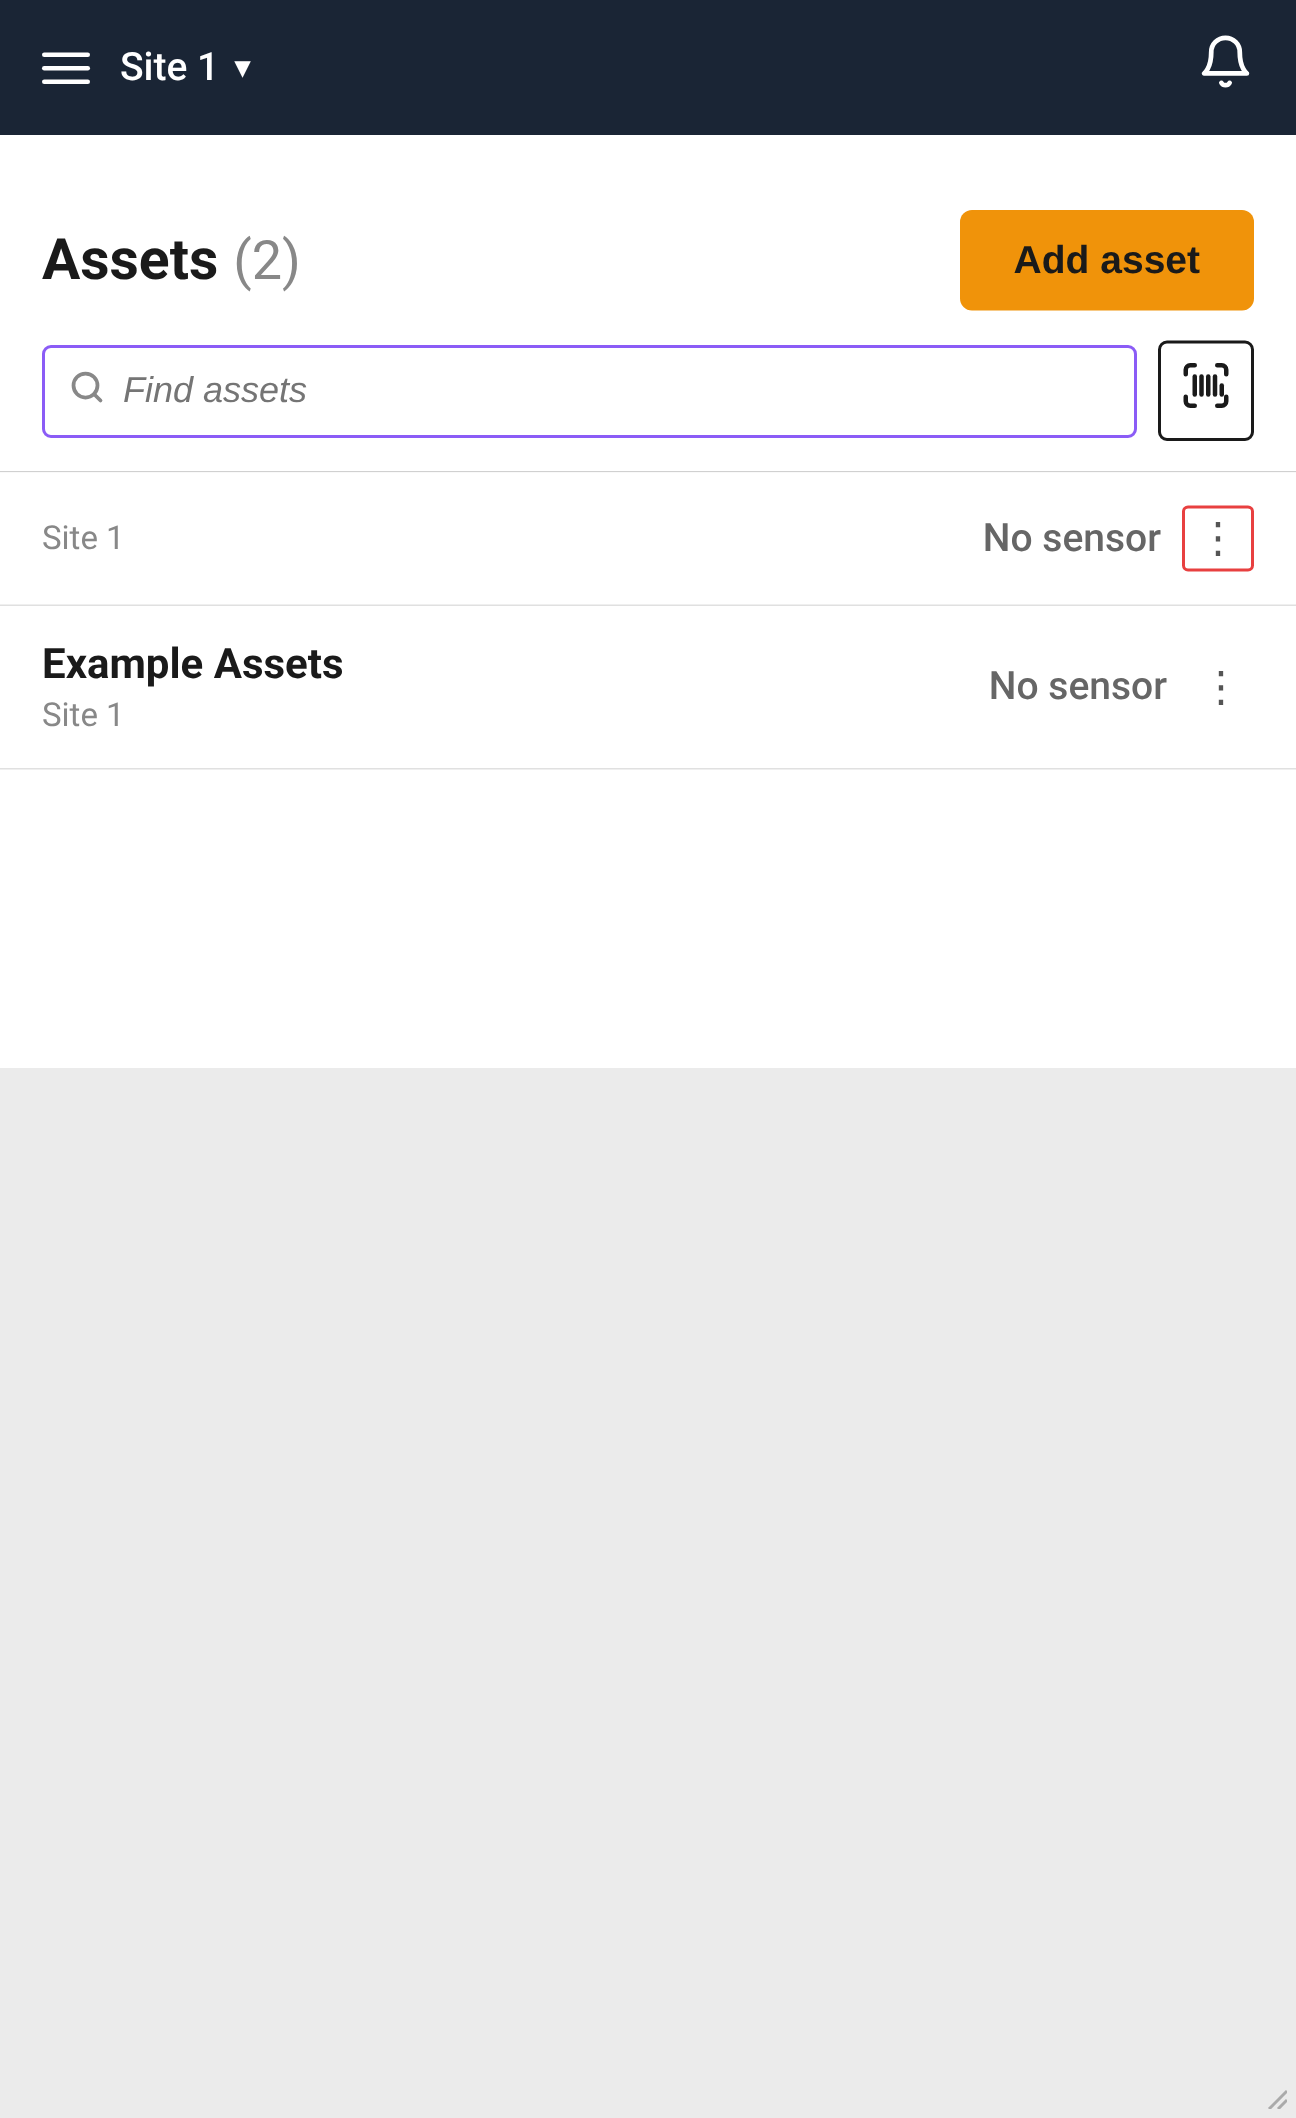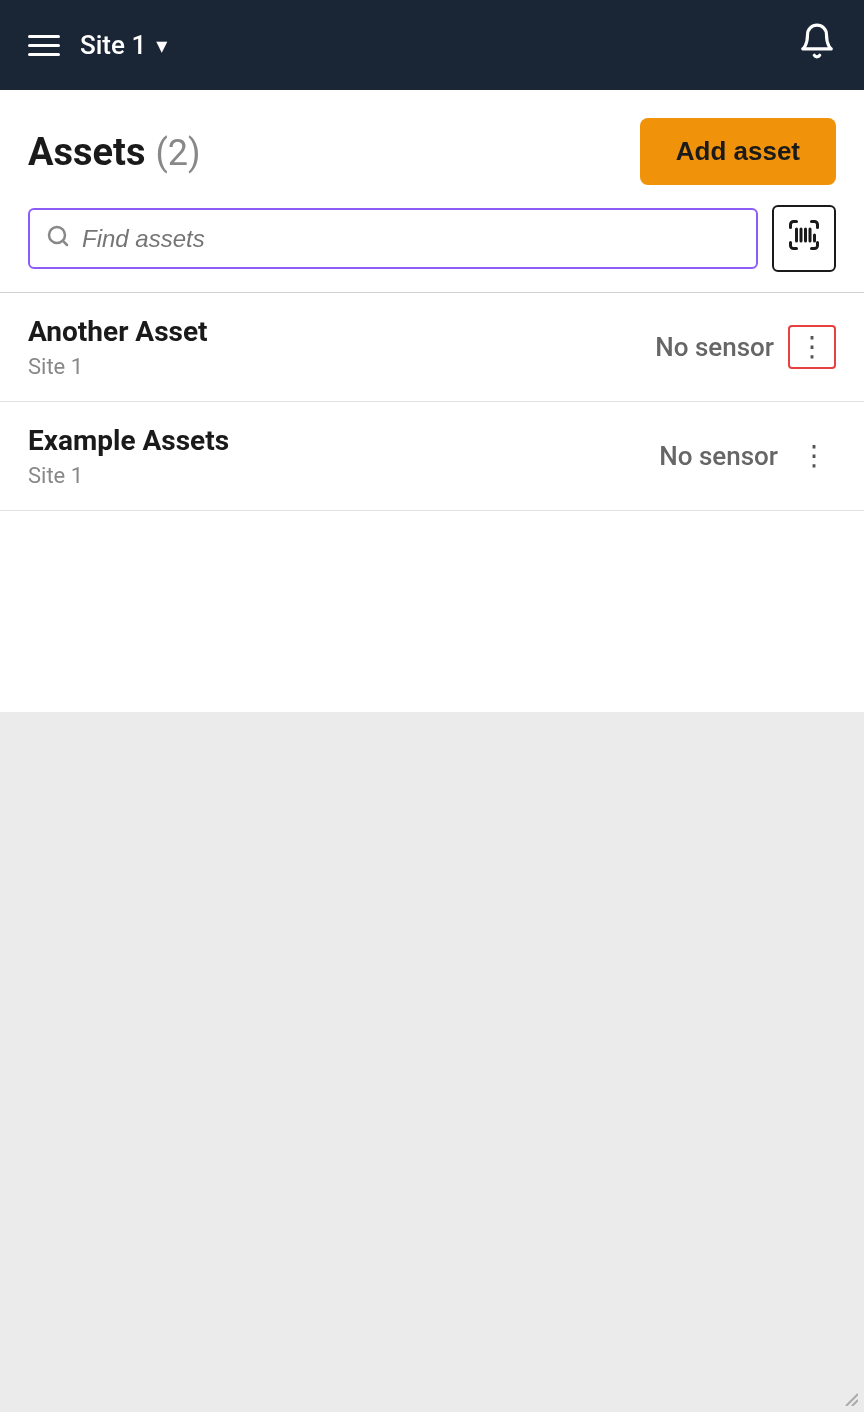--- a/index.html
+++ b/index.html
@@ -81,20 +81,21 @@
       flex-direction: column;
     }
 
     
     .page-header {
       padding: 28px 28px 20px 28px;
       display: flex;
       align-items: center;
       justify-content: space-between;
       background: white;
+      margin-top: 22px;
     }
 
     .page-title {
       font-size: 38px;
       font-weight: 700;
       color: #1a1a1a;
       display: flex;
       align-items: baseline;
       gap: 10px;
     }
@@ -322,21 +323,20 @@
       </span>
     </button>
   </div>
 
   <div class="divider"></div>
 
   <div class="asset-list">
 
     <div class="asset-item">
       <div class="asset-info">
-        <div class="asset-name">Another Asset</div>
         <div class="asset-site">Site 1</div>
       </div>
       <div class="asset-right">
         <span class="no-sensor-label">No sensor</span>
         <button class="more-btn-highlighted">
           <span>⋮</span>
         </button>
       </div>
     </div>
 

